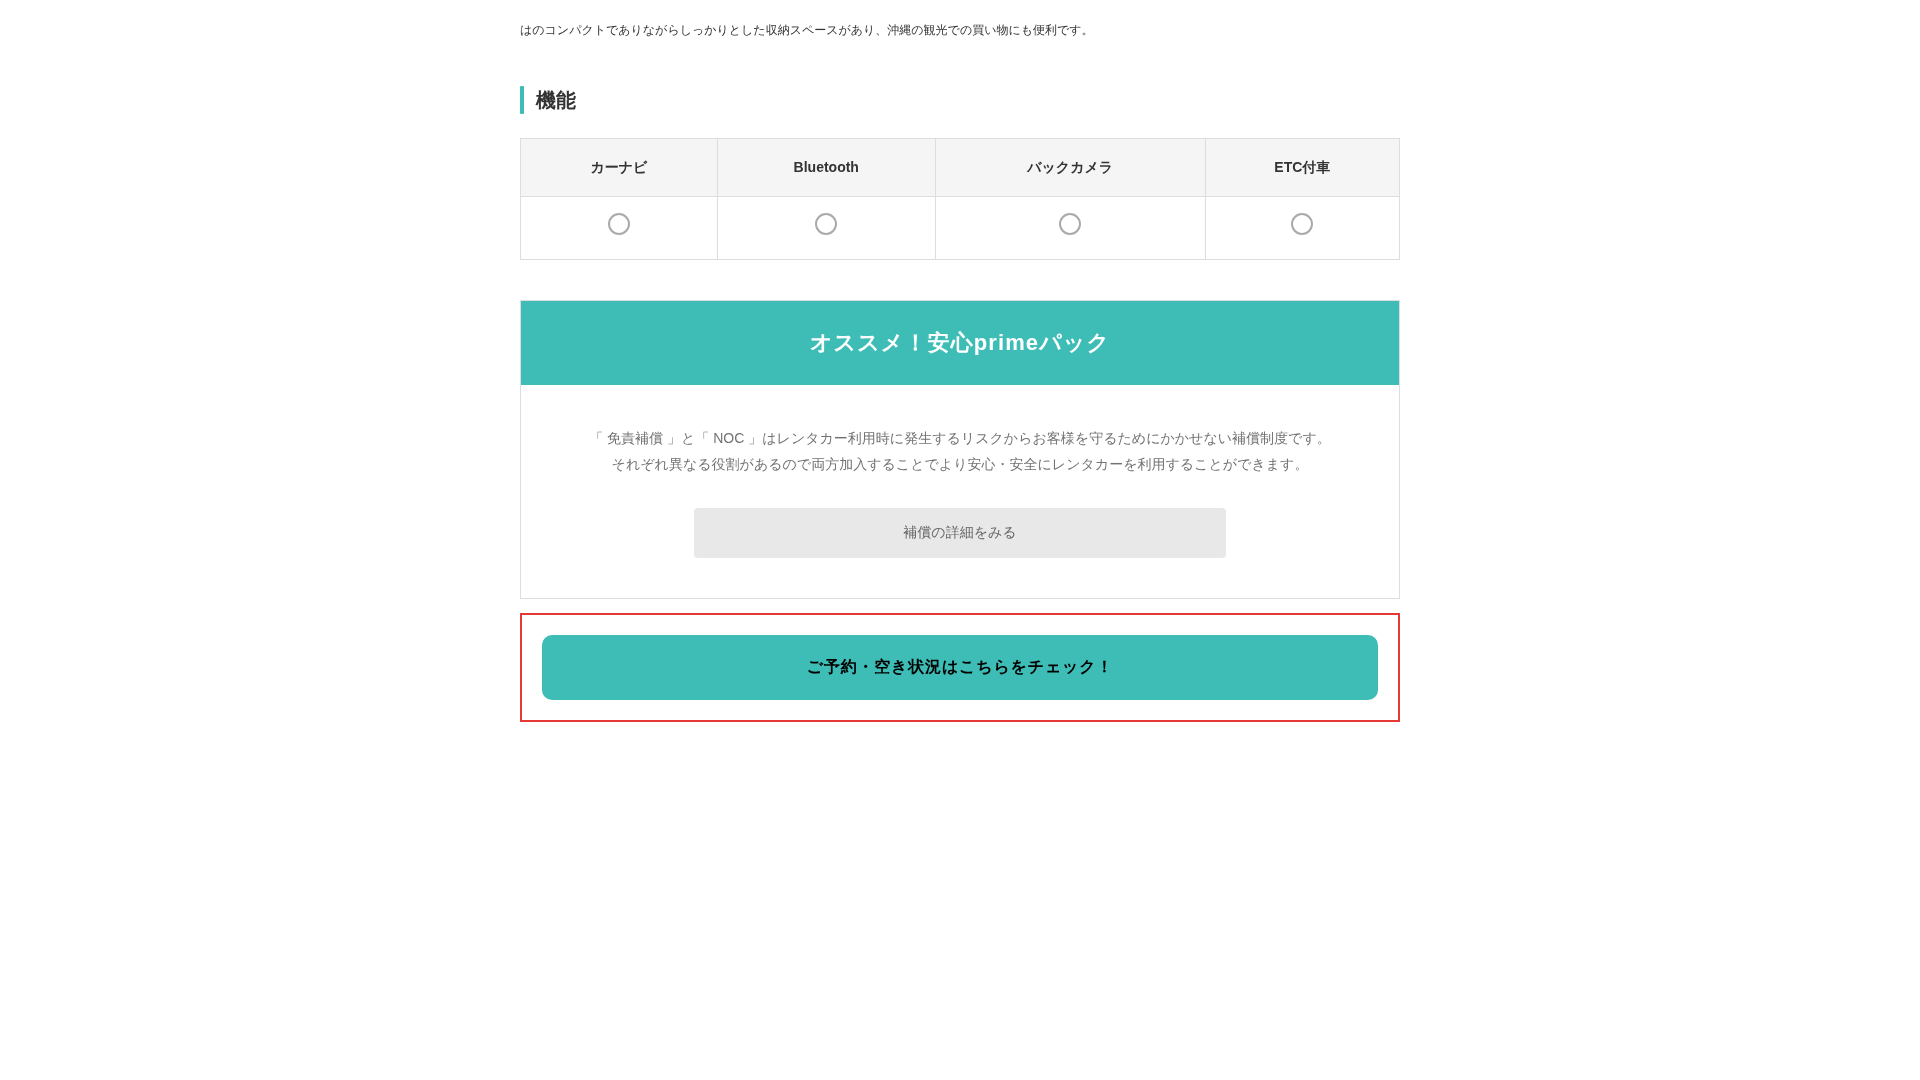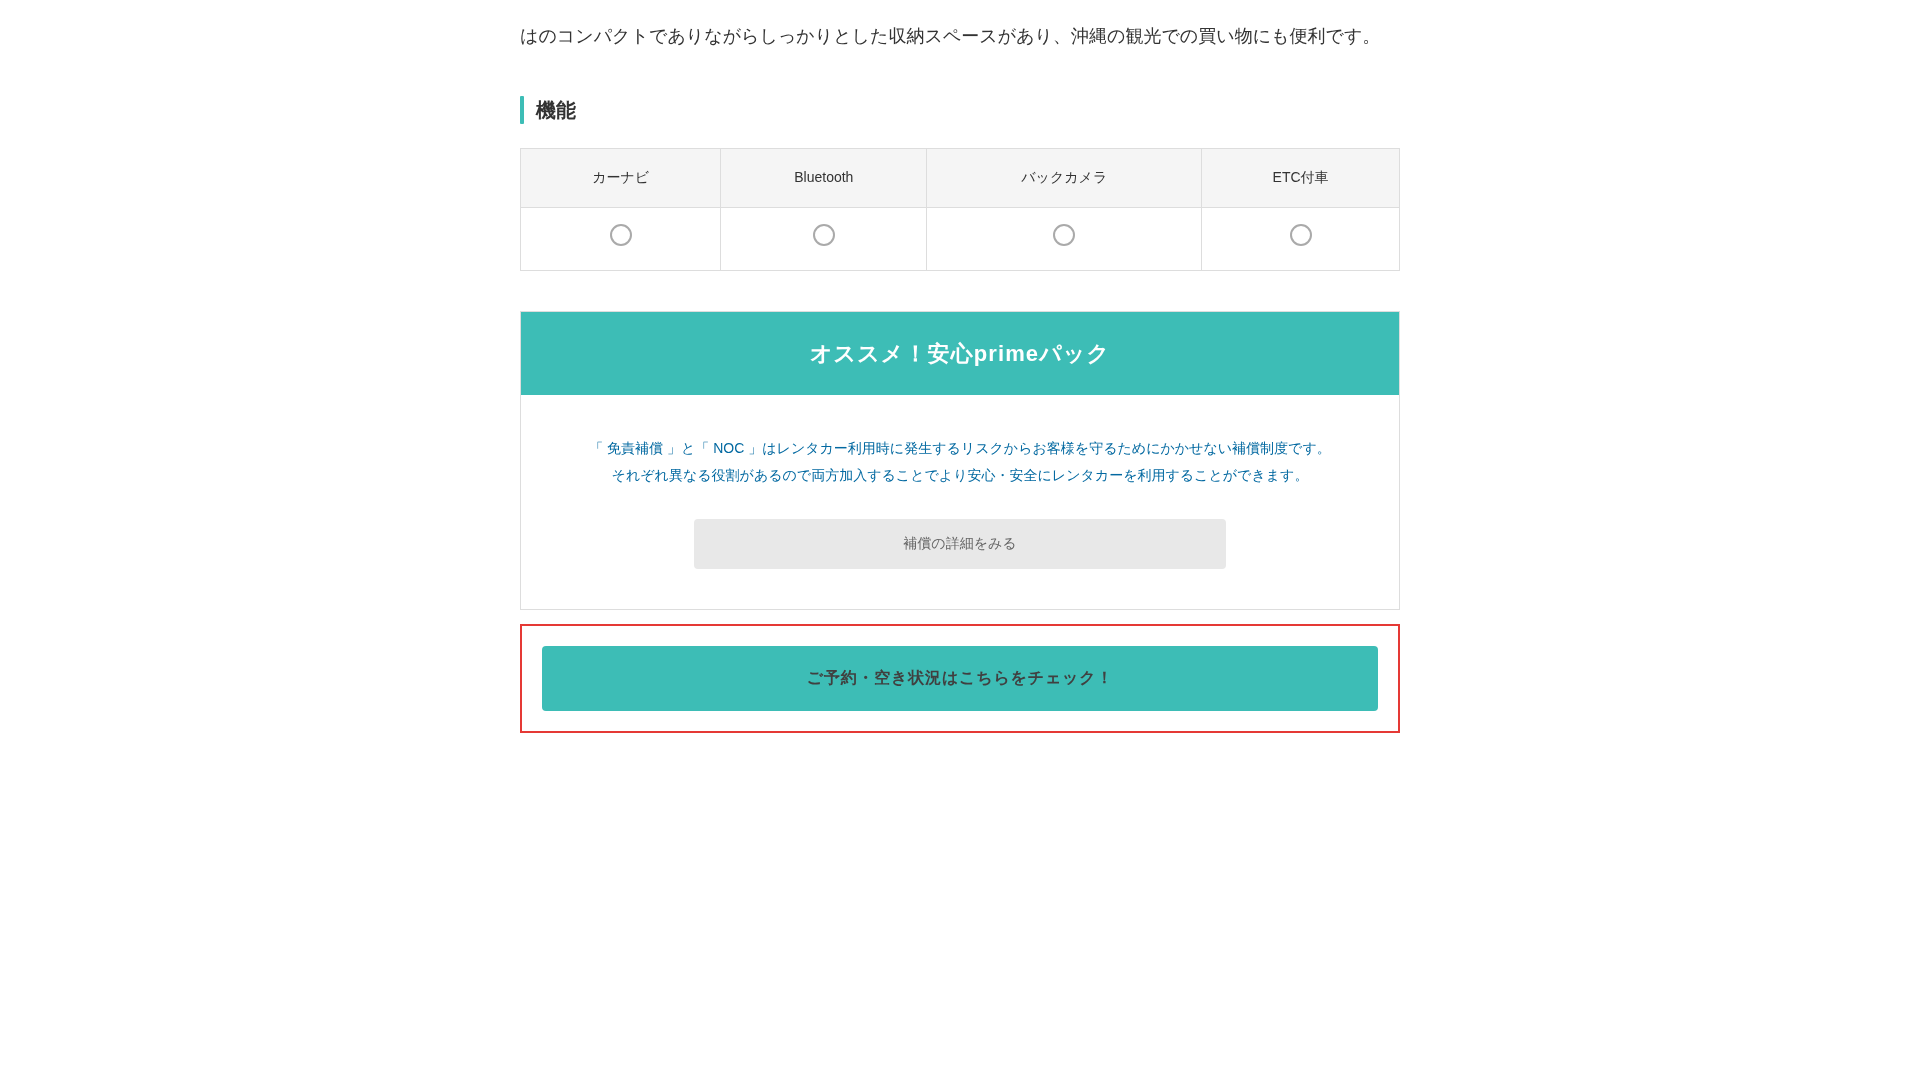--- a/index.html
+++ b/index.html
@@ -16,21 +16,21 @@
       line-height: 1.8;
     }
 
     .page-wrapper {
       max-width: 960px;
       margin: 0 auto;
       padding: 20px 40px 60px 40px;
     }
 
     .intro-text {
-      font-size: 18px;
+      font-size: 12px;
       line-height: 1.8;
       color: #333;
       margin-bottom: 12px;
     }
 
     .section-title-wrapper {
       display: flex;
       align-items: center;
       margin: 40px 0 20px 0;
       text-align: center;
@@ -57,21 +57,21 @@
       border-collapse: collapse;
       border: 1px solid #dddddd;
       margin-bottom: 40px;
     }
 
     .features-table th {
       background-color: #f5f5f5;
       border: 1px solid #dddddd;
       padding: 16px 10px;
       text-align: center;
-      font-weight: normal;
+      font-weight: bold;
       font-size: 14px;
       color: #333;
       margin-left: 32px;
     }
 
     .features-table td {
       border: 1px solid #dddddd;
       padding: 16px 10px;
       text-align: center;
       vertical-align: middle;
@@ -107,21 +107,21 @@
     }
 
     .prime-pack-body {
       background-color: #ffffff;
       padding: 40px 60px;
       text-align: center;
     }
 
     .prime-pack-description {
       font-size: 14px;
-      color: #0369a1;
+      color: #737373;
       line-height: 1.9;
       margin-bottom: 30px;
     }
 
     .detail-button {
       display: block;
       width: 532px;
       margin: 0 auto;
       padding: 16px 20px;
       background-color: #e8e8e8;
@@ -138,23 +138,23 @@
       border: 2px solid #e53935;
       padding: 20px;
       margin-bottom: 20px;
     }
 
     .cta-button {
       display: block;
       width: 100%;
       padding: 22px 20px;
       background-color: #3dbdb6;
-      color: #404040;
+      color: #000000;
       border: none;
-      border-radius: 4px;
+      border-radius: 10px;
       font-size: 16px;
       font-weight: bold;
       cursor: pointer;
       text-align: center;
       letter-spacing: 0.05em;
     }
   </style>
 </head>
 <body>
 

